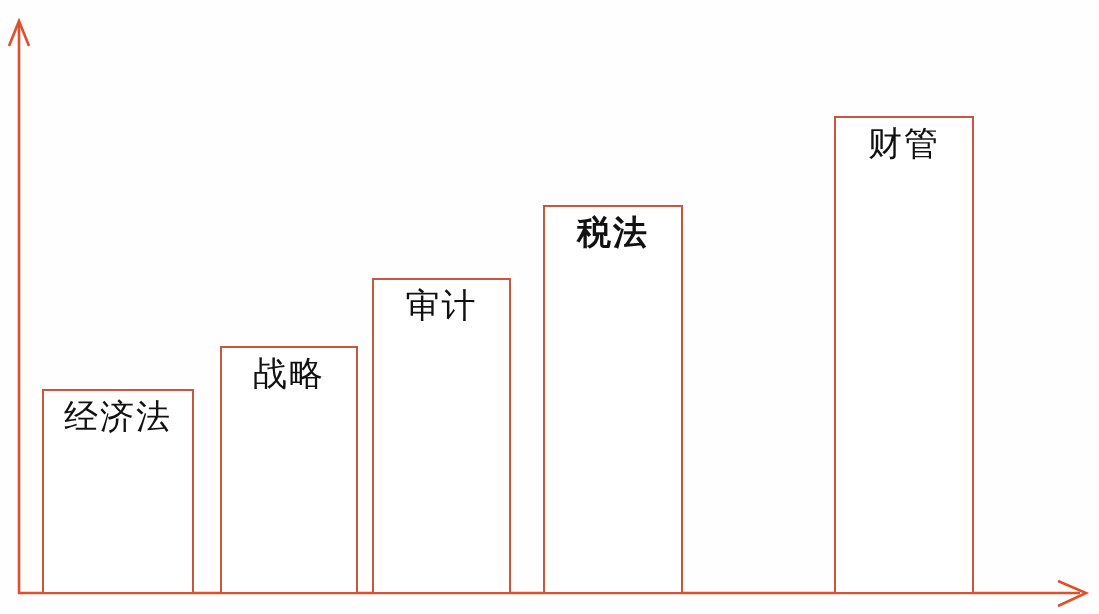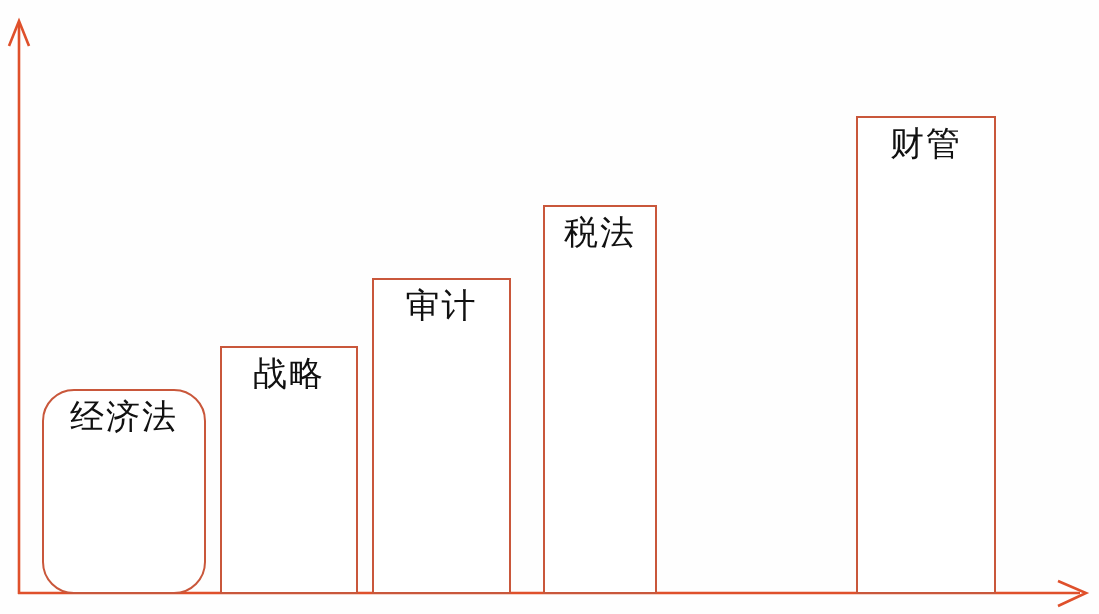--- a/index.html
+++ b/index.html
@@ -44,26 +44,26 @@
     padding-top: 7px;
   }
   .bar-label {
     font-size: 34px;
     line-height: 1.1;
     color: #111111;
     letter-spacing: 2px;
     white-space: nowrap;
   }
   
-  .bar-1 { left: 42px;  top: 389px; width: 164px; border-radius: 32px; }
+  .bar-1 { left: 42px;  top: 389px; width: 152px; }
   .bar-2 { left: 220px; top: 346px; width: 138px; }
   .bar-3 { left: 372px; top: 278px; width: 139px; justify-content: center; }
-  .bar-4 { left: 543px; top: 205px; width: 114px; }
+  .bar-4 { left: 543px; top: 205px; width: 140px; font-weight: bold; }
   .bar-5 { left: 711px; top: 149px; width: 138px; }
-  .bar-6 { left: 856px; top: 116px; width: 140px; }
+  .bar-6 { left: 834px; top: 116px; width: 140px; }
 </style>
 </head>
 <body>
 
 <div class="canvas">
 
   <svg class="axes" viewBox="0 0 1099 614" aria-hidden="true">
     <line x1="19" y1="23" x2="19" y2="594"></line>
     <line x1="18" y1="593" x2="1080" y2="593"></line>
     <polyline points="9,46 19,21 29,46"></polyline>

